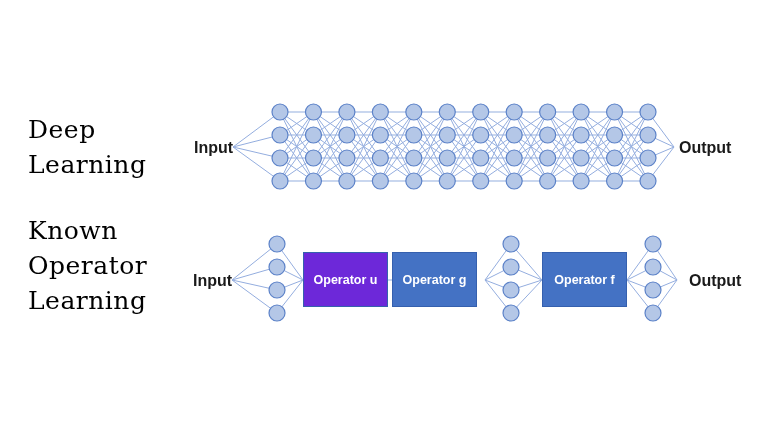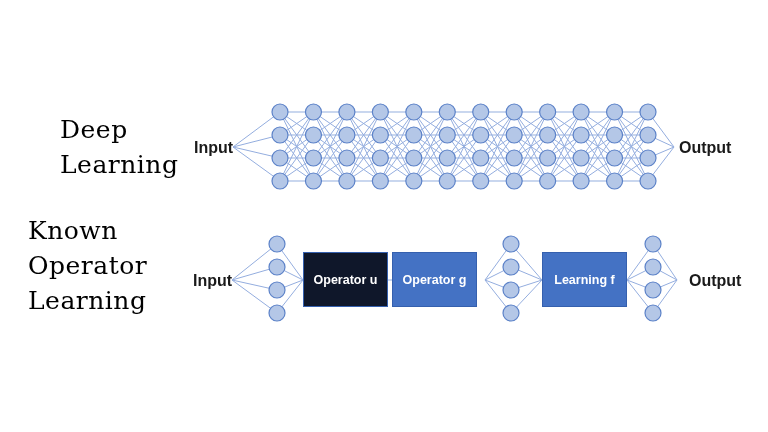--- a/index.html
+++ b/index.html
@@ -20,21 +20,21 @@
     position: absolute;
     left: 28px;
     width: 150px;
     font-family: "DejaVu Serif", serif;
     font-size: 25px;
     line-height: 35px;
     font-weight: 500;
     color: #000000;
     letter-spacing: 0.5px;
   }
-  #dl-title { top: 112px; margin-left: 32px; }
+  #dl-title { top: 112px; }
   #kol-title { top: 213px; }
   .io-label {
     position: absolute;
     font-size: 16px;
     font-weight: 600;
     color: #1a1a1a;
     line-height: 14px;
     white-space: nowrap;
   }
   #dl-input  { left: 194px; top: 141px; }
@@ -347,25 +347,25 @@
   <div class="title" id="kol-title" style="color: rgb(0, 0, 0);">Known Operator Learning</div>
 
   <div class="io-label" id="dl-input" style="color: rgb(26, 26, 26);">Input</div>
 
   <div class="io-label" id="dl-output" style="color: rgb(26, 26, 26);">Output</div>
 
   <div class="io-label" id="kol-input" style="color: rgb(26, 26, 26);">Input</div>
 
   <div class="io-label" id="kol-output" style="color: rgb(26, 26, 26);">Output</div>
 
-  <div class="op-box" id="box-u" style="background: #0f172a; border: 1px solid rgb(53, 96, 174);">
+  <div class="op-box" id="box-u" style="background: #6d28d9; border: 1px solid rgb(53, 96, 174);">
     <span style="color: rgb(255, 255, 255);">Operator u</span>
   </div>
 
   <div class="op-box" id="box-g" style="background: rgb(68, 114, 196); border: 1px solid rgb(53, 96, 174);">
     <span style="color: rgb(255, 255, 255);">Operator g</span>
   </div>
 
   <div class="op-box" id="box-f" style="background: rgb(68, 114, 196); border: 1px solid rgb(53, 96, 174);">
-    <span style="color: rgb(255, 255, 255);">Learning f</span>
+    <span style="color: rgb(255, 255, 255);">Operator f</span>
   </div>
 
 </div>
 
 </body></html>

